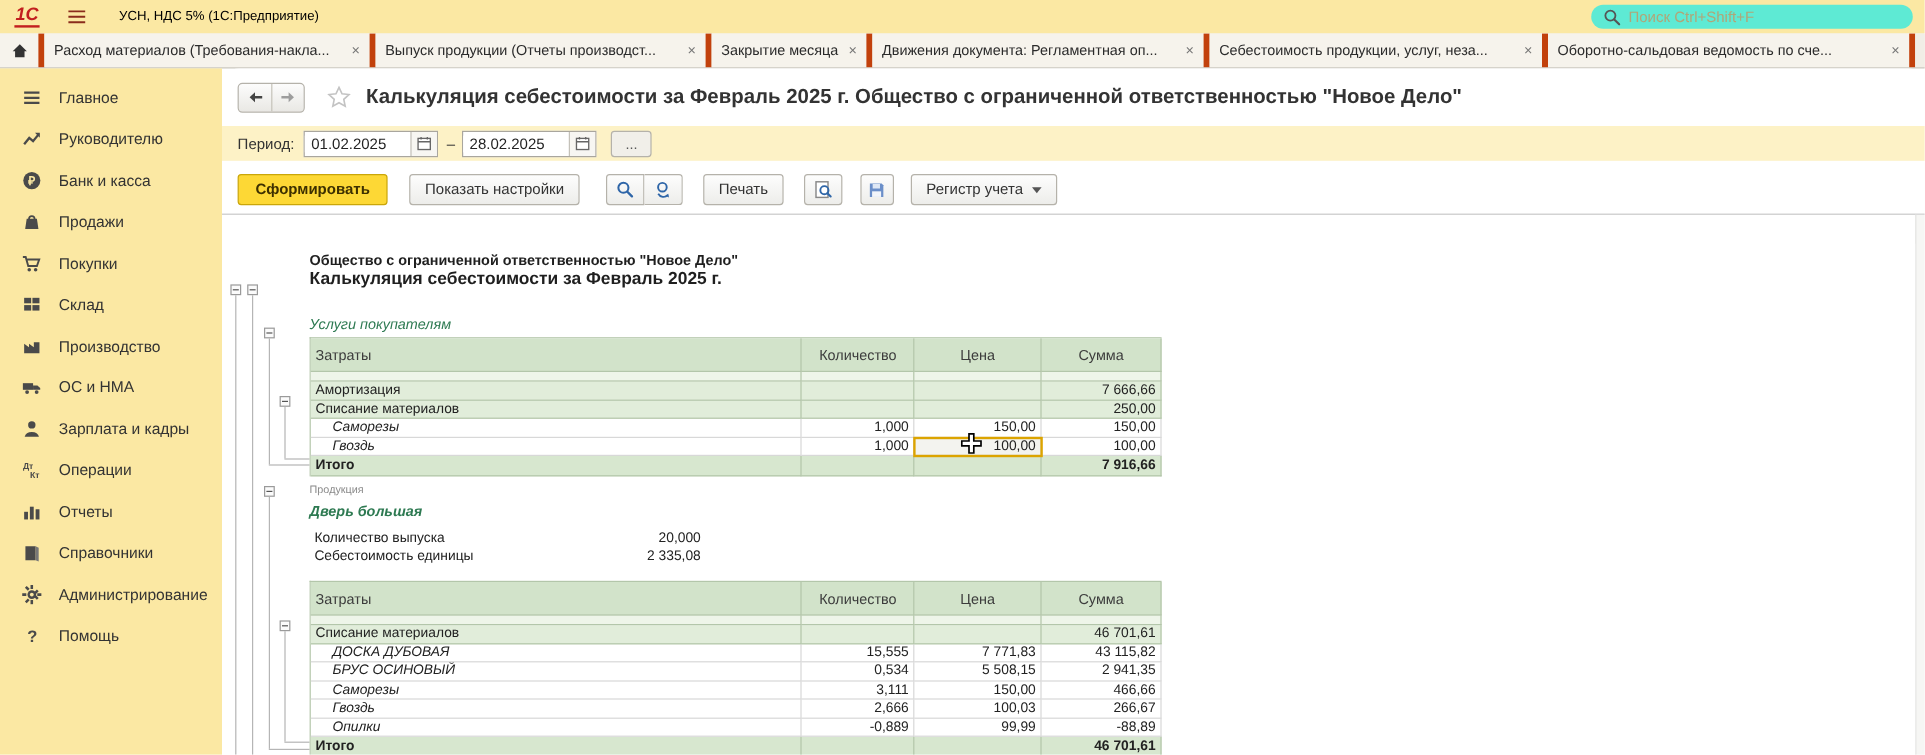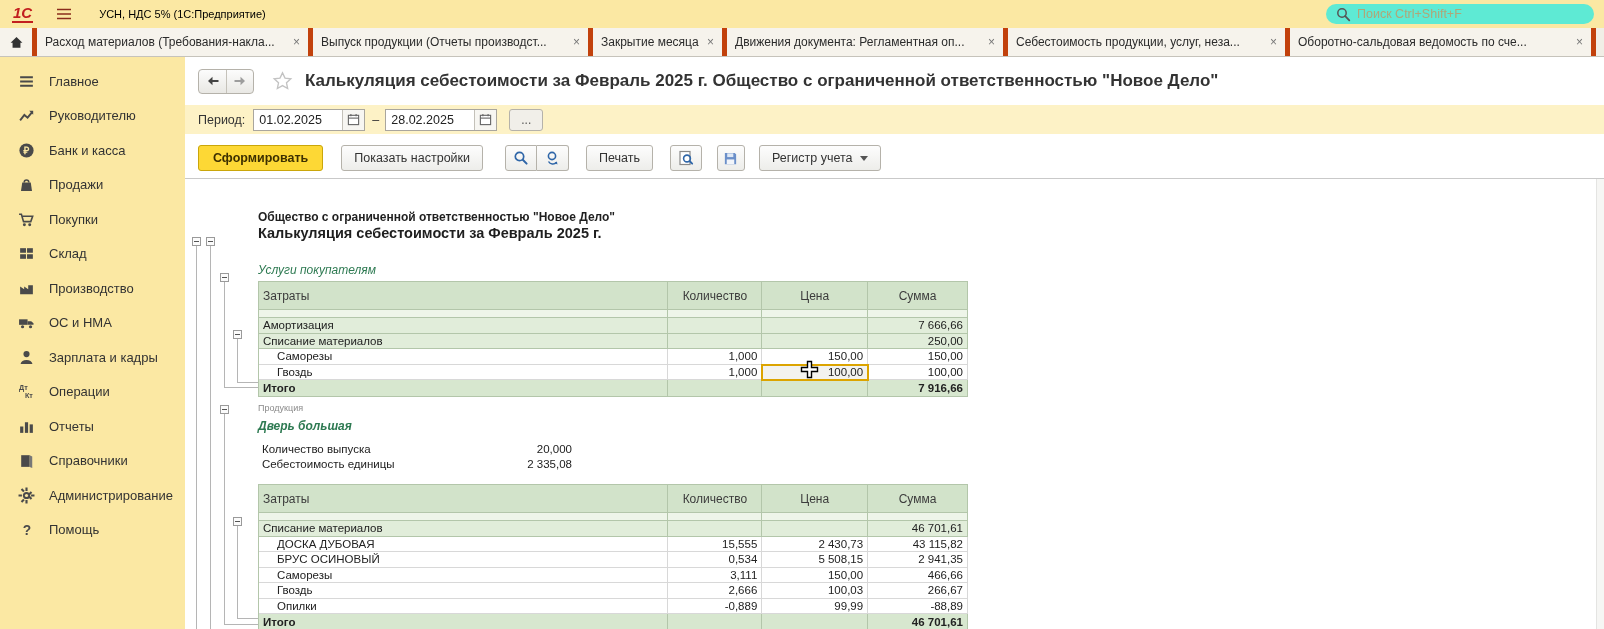--- a/index.html
+++ b/index.html
@@ -68,21 +68,21 @@
   .separator { position:absolute; top:121px; left:0; right:0; height:1px; background:#c9c9c9; }
   .vscroll { position:absolute; top:122px; right:0; bottom:0; width:8px; background:#f6f6f4; border-left:1px solid #e4e4e2; }
 
   
   .report { position:absolute; top:122px; left:0; right:8px; bottom:0; background:#fff; overflow:hidden;margin-top:24px; }
   .abs { position:absolute; }
   .company { left:73px; top:7px; font-size:12px; font-weight:bold; color:#1f1f1f; }
   .rheading { left:73px; top:22px; font-size:14.5px; font-weight:bold; color:#1f1f1f; }
   .sect-name { font-size:12px; font-style:italic; color:#2e7a52;text-align:right; }
   .prod-cat { left:73px; top:200px; font-size:9px; color:#8a8a8a; }
-  .stat-row { left:77px; display:flex; font-size:11.5px; color:#222; height:15px; align-items:center; }
+  .stat-row { left:77px; display:flex; font-size:11.5px; color:#222; height:15px; align-items:center;gap:12px; }
   .stat-label { width:210px; }
   .stat-value { width:100px; text-align:right; }
 
   
   .tline { position:absolute; background:#b5b5b5; }
   .tbox { position:absolute; width:9px; height:9px; border:1px solid #9a9a9a; background:#fbfbfb;
     display:flex; align-items:center; justify-content:center; }
   .tbox .minus { width:5px; height:1px; background:#555; }
 
   
@@ -94,21 +94,21 @@
   .c-qty  { width:94px; text-align:right; padding-right:4px; }
   .c-price{ width:106px; text-align:right; padding-right:4px; }
   .c-sum  { width:100px; text-align:right; padding-right:4px; }
   .thead { height:28px; background:#d2e3ca; font-size:12px; color:#3c3c3c; }
   .thead > div { line-height:28px; }
   .thead .c-qty, .thead .c-price, .thead .c-sum { text-align:center; padding:0; }
   .tspacer { height:8px; background:#eef5e9; }
   .trow.r { height:15.5px; font-size:11.5px; line-height:15px; color:#222; }
   .r-group { background:#e1edda; color:#245124; }
   .r-total { height:16.5px !important; background:#d7e7cf; color:#1d4e1d; font-weight:bold; line-height:16px !important; }
-  .indent { padding-left:18px; }
+  .indent { padding-left:18px;font-style:italic; }
   .cell-selected { outline:2px solid #dca400; outline-offset:-1px; background:#f3f3ef; position:relative; z-index:2; }
 
   .cursor-icon { position:absolute; left:615px; top:157px; z-index:5; }
 </style>
 </head>
 <body>
 
 <div class="topbar">
   <span class="logo">1С</span>
   <span class="tb-burger">
@@ -497,21 +497,21 @@
         </div>
         <div class="trow r r-group">
           <div class="c-name">Списание материалов</div>
           <div class="c-qty"></div>
           <div class="c-price"></div>
           <div class="c-sum">46 701,61</div>
         </div>
         <div class="trow r">
           <div class="c-name indent">ДОСКА ДУБОВАЯ</div>
           <div class="c-qty">15,555</div>
-          <div class="c-price">2 430,73</div>
+          <div class="c-price">7 771,83</div>
           <div class="c-sum">43 115,82</div>
         </div>
         <div class="trow r">
           <div class="c-name indent">БРУС ОСИНОВЫЙ</div>
           <div class="c-qty">0,534</div>
           <div class="c-price">5 508,15</div>
           <div class="c-sum">2 941,35</div>
         </div>
         <div class="trow r">
           <div class="c-name indent">Саморезы</div>

